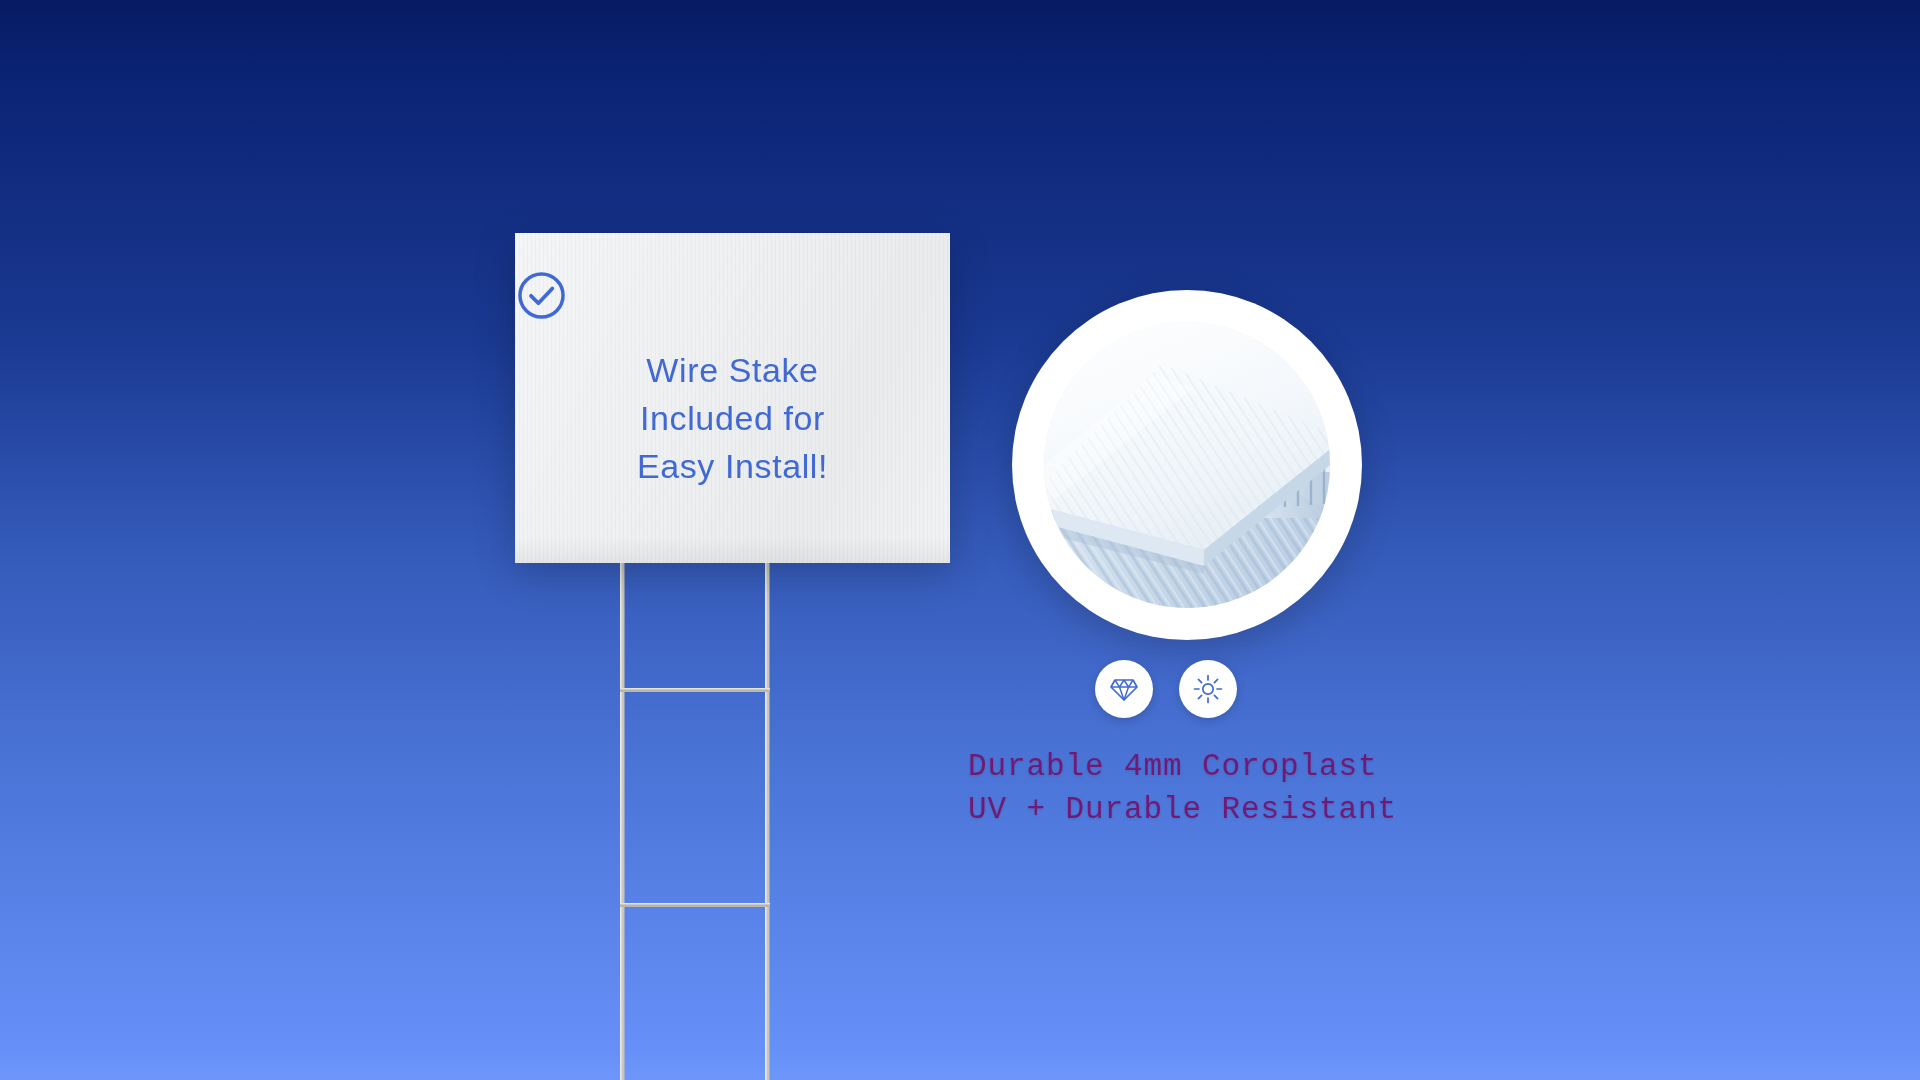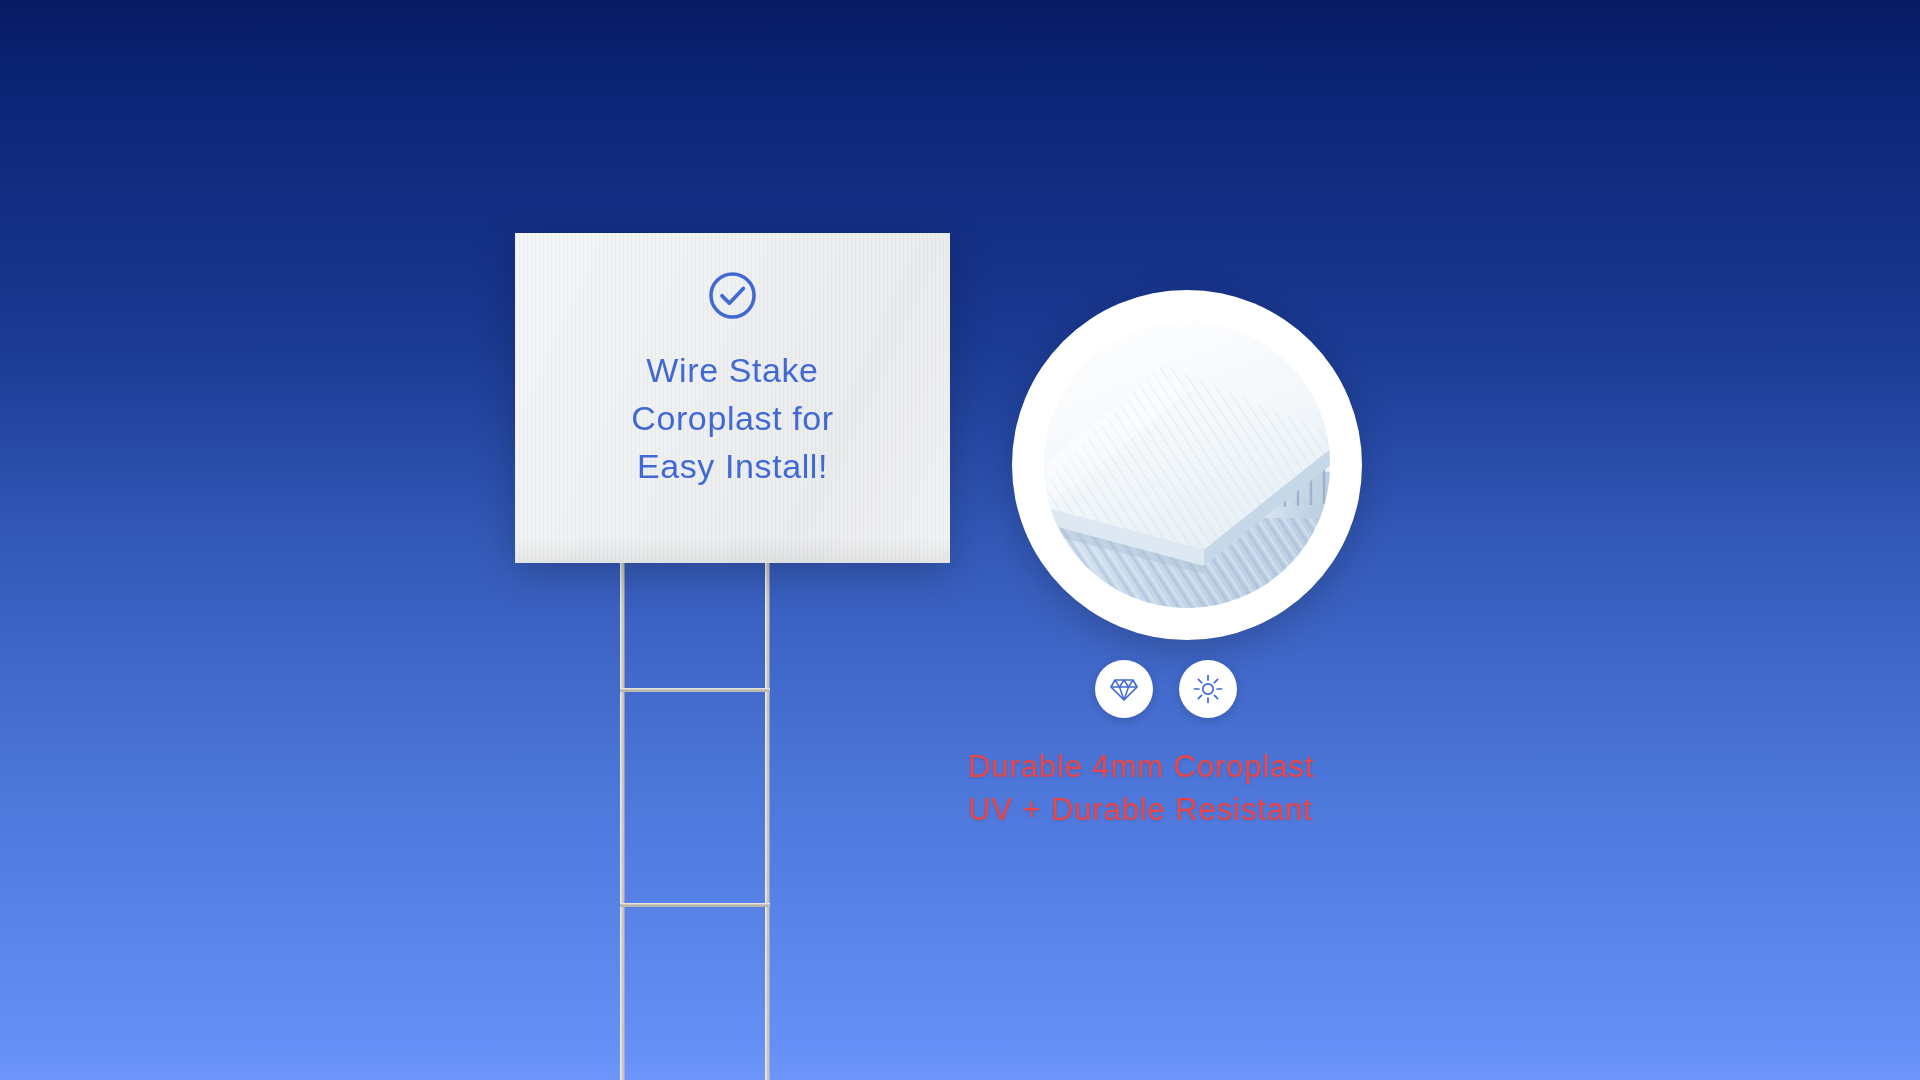--- a/index.html
+++ b/index.html
@@ -23,21 +23,21 @@
   .sign-board {
     position:absolute; left:0; top:0;
     width:435px; height:330px;
     background:
       repeating-linear-gradient(90deg,
         rgba(0,0,0,0.028) 0px, rgba(0,0,0,0.028) 1px,
         rgba(255,255,255,0) 1px, rgba(255,255,255,0) 4px),
       linear-gradient(115deg,#f4f5f6 0%, #eef0f1 40%, #e9ebec 72%, #f1f2f3 100%);
     box-shadow:0 10px 38px rgba(0,0,0,0.22);
     display:flex; flex-direction:column;
-    align-items:center; justify-content:flex-start;
+    justify-content:flex-start;
     padding-top:36px;
     z-index:3;
   }
   .sign-board::after{
     content:""; position:absolute; left:0; right:0; bottom:0; height:26px;
     background:linear-gradient(180deg, rgba(0,0,0,0) 0%, rgba(0,0,0,0.05) 100%);
     pointer-events:none;
   }
 
   .check-icon { width:53px; height:53px; display:block; }
@@ -80,26 +80,27 @@
     width:58px; height:58px; border-radius:50%;
     background:#ffffff;
     display:flex; align-items:center; justify-content:center;
     box-shadow:0 3px 10px rgba(0,0,0,0.16);
   }
   .badge svg { display:block; }
 
   
   .caption {
     position:absolute; left:968px; top:745px;
-    color:#ef4444;
+    color:#701a75;
     font-size:31px;
     line-height:43px;
     letter-spacing:0.9px;
     font-weight:400;
     text-shadow:0 1px 3px rgba(0,0,0,0.12);
+    font-family:Liberation Mono, monospace;
   }
   .caption div { white-space:nowrap; }
 </style>
 </head>
 <body>
 
 <div class="sign-group">
 
   <svg class="stake" viewBox="0 0 435 570">
 
@@ -116,21 +117,21 @@
     <rect x="105" y="345" width="150" height="1.4" fill="#e7e4dc"></rect>
   </svg>
 
   <div class="sign-board">
     <svg class="check-icon" viewBox="0 0 48 48" fill="none">
       <circle cx="24" cy="24" r="19.5" stroke="#4169d4" stroke-width="3.2"></circle>
       <path d="M14.5 24.3 L21.2 31 L33.8 17.6" stroke="#4169d4" stroke-width="3.4" stroke-linecap="round" stroke-linejoin="round"></path>
     </svg>
     <div class="sign-text">
       <div>Wire Stake</div>
-      <div>Coroplast for</div>
+      <div>Included for</div>
       <div>Easy Install!</div>
     </div>
   </div>
 </div>
 
 <div class="inset-wrap">
   <div class="inset-ring"></div>
   <div class="inset-photo">
     <svg viewBox="0 0 286 286" preserveAspectRatio="xMidYMid slice">
       <defs>

